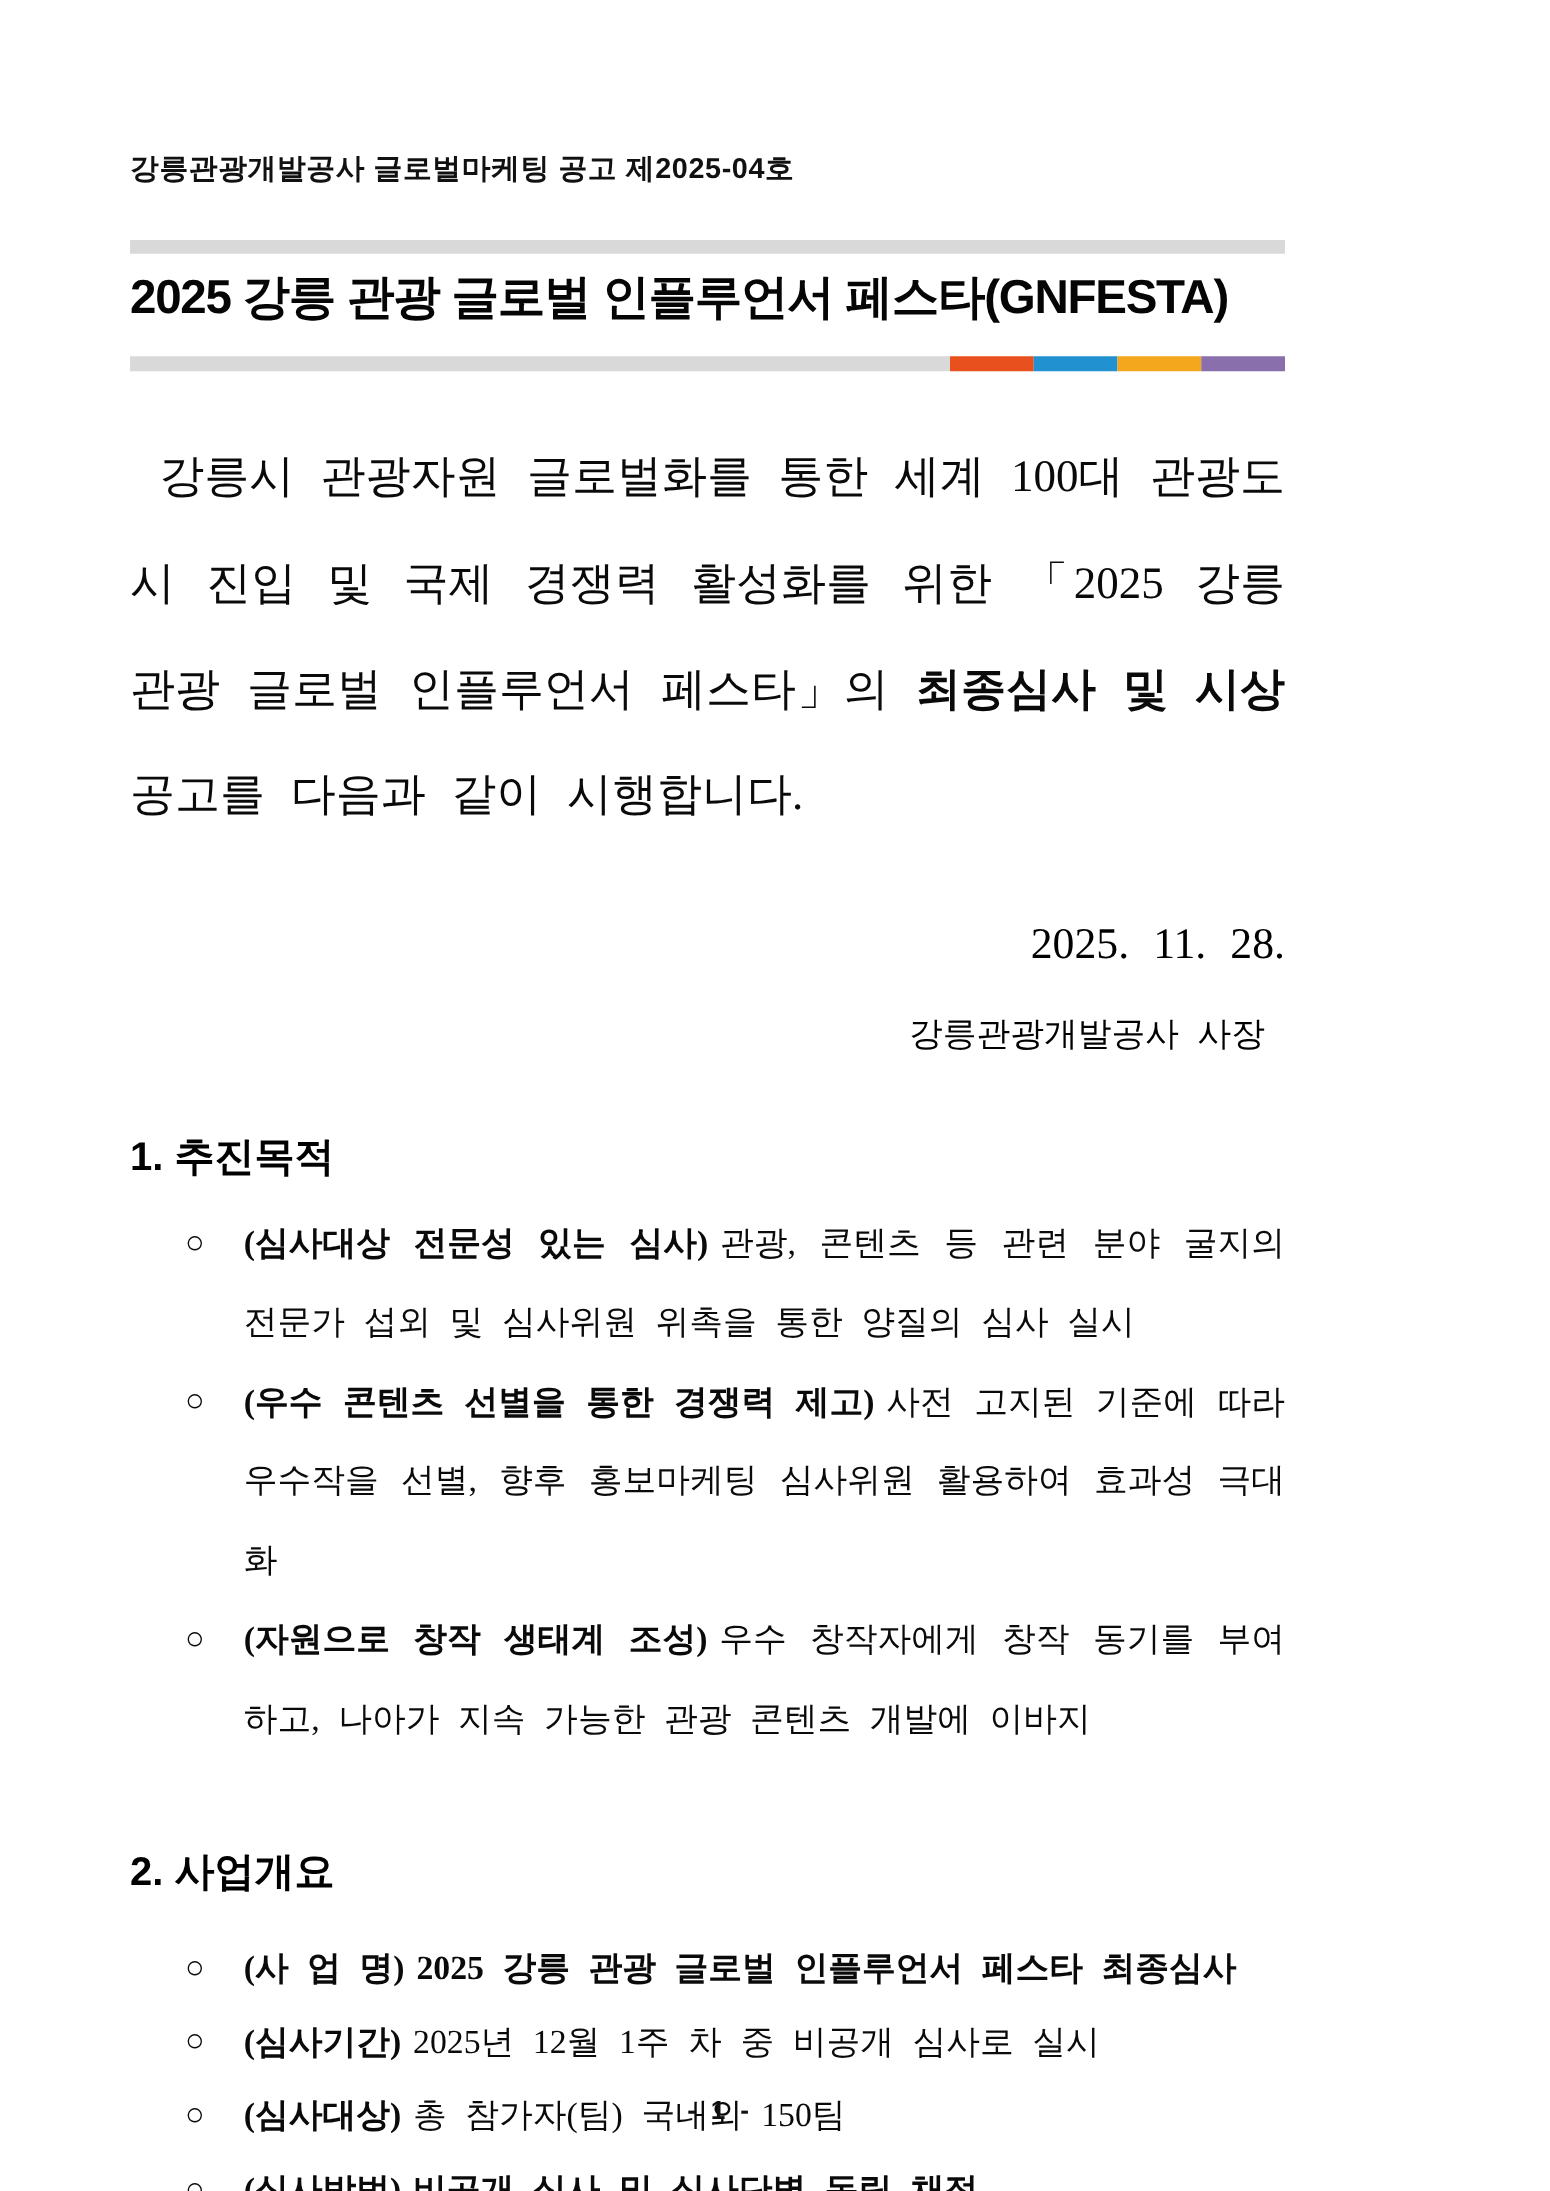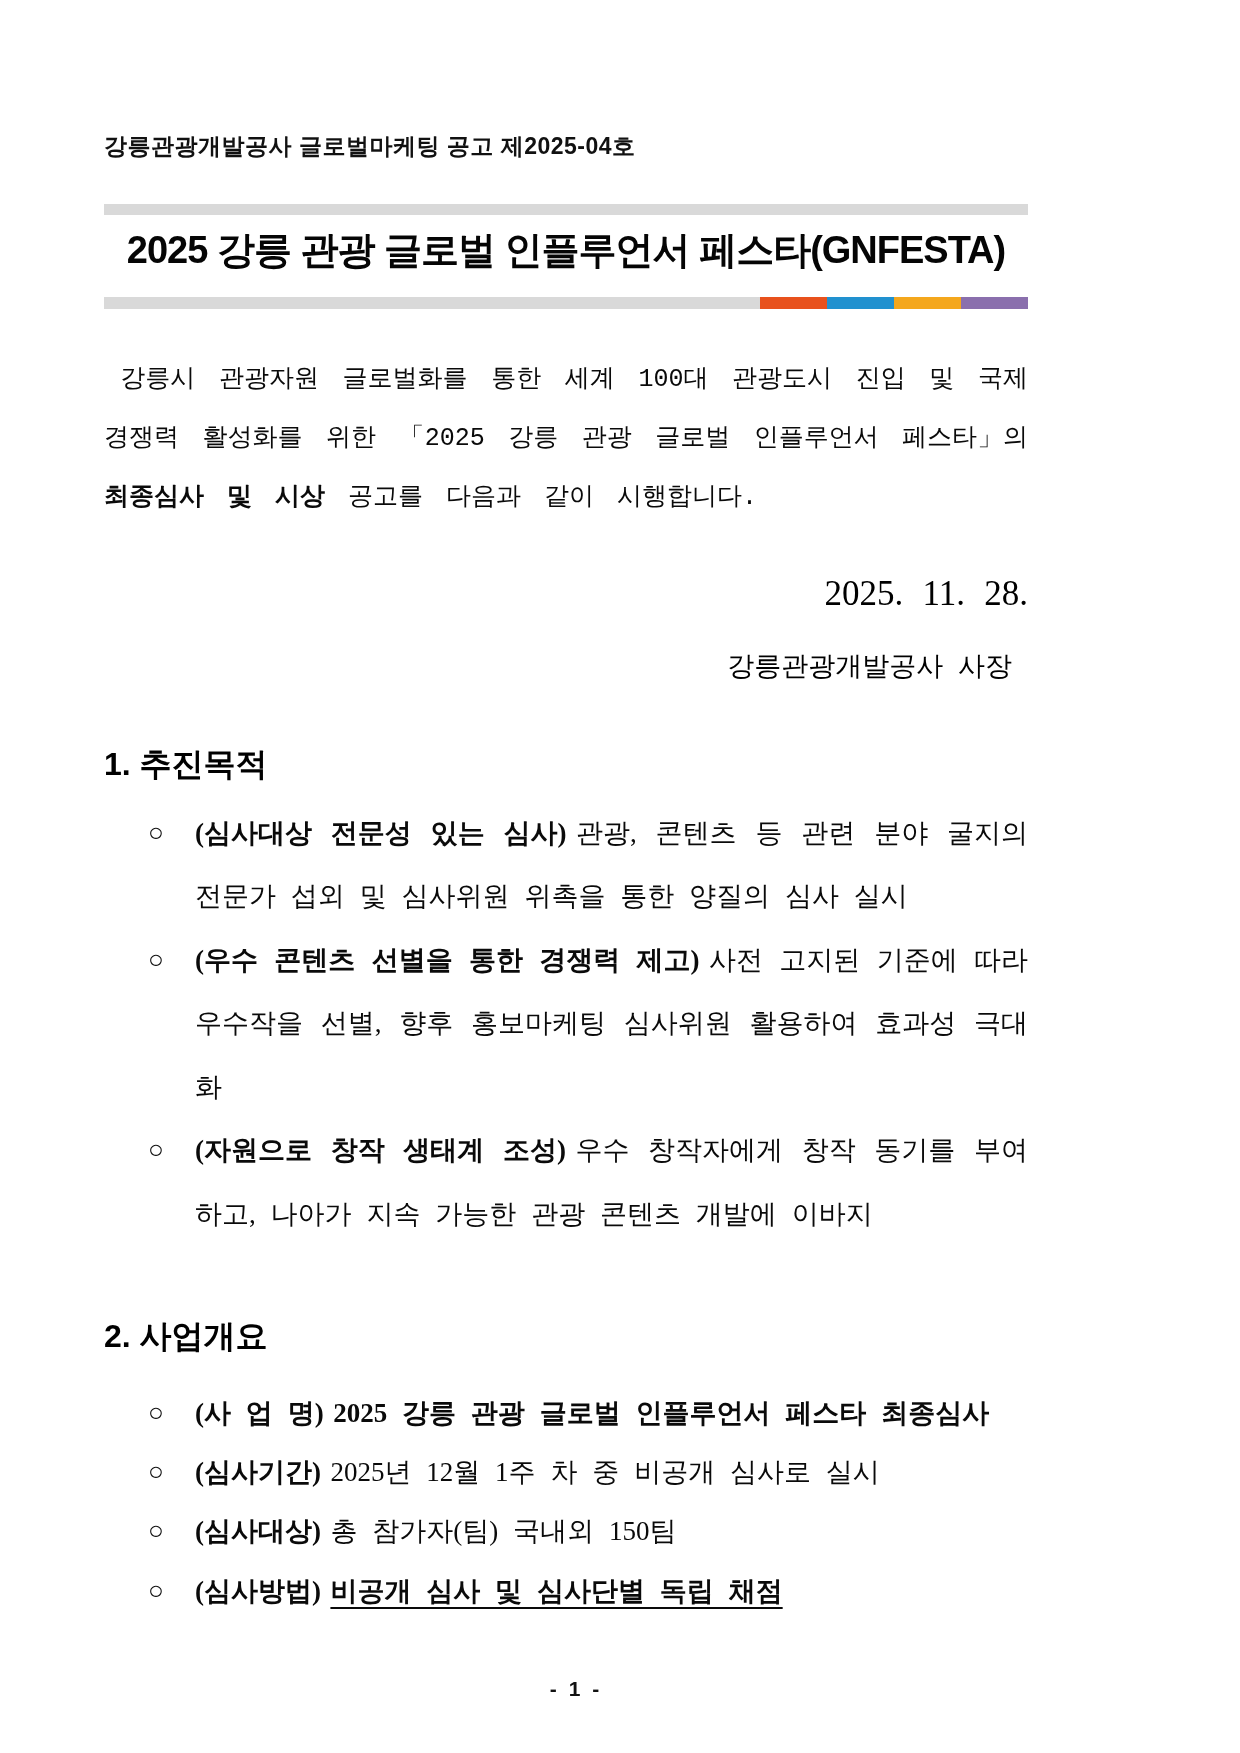--- a/index.html
+++ b/index.html
@@ -2,40 +2,40 @@
 <html><head>
 <meta charset="utf-8">
 <style>
   html, body { margin: 0; padding: 0; background: #ffffff; }
   .page {
     position: relative;
     width: 1152px;
     height: 1753px;
     background: #ffffff;
     box-sizing: border-box;
-    padding: 12px 124px 0 104px;
+    padding: 0 124px 0 104px;
     overflow: hidden;
     color: #000;
   }
 
   .doc-number {
     margin-top: 120px;
     font-family: "Liberation Sans", "DejaVu Sans", sans-serif;
     font-weight: 700;
     font-size: 23px;
     line-height: 1.3;
     letter-spacing: 0.5px;
     color: #111;
   }
   .rule-top {
     margin-top: 42px;
     height: 11px;
     background: #D9D9D9;
   }
-  .title-block { text-align: center; }
+  .title-block { }
   .title-line1 {
     margin-top: 12px;
     font-family: "Liberation Sans", "DejaVu Sans", sans-serif;
     font-weight: 800;
     font-size: 38px;
     line-height: 1.25;
     letter-spacing: -1px;
     color: #050505;
     white-space: nowrap;
   }
@@ -51,22 +51,22 @@
   .rule-mix {
     margin-top: 23px;
     height: 12px;
     display: flex;
   }
   .rule-mix .gray-seg { flex: 1 1 auto; background: #D9D9D9; }
   .rule-mix .color-seg { flex: 0 0 67px; }
 
   .intro {
     margin-top: 42px;
-    font-family: Liberation Mono, monospace;
-    font-size: 25px;
+    font-family: Liberation Serif, serif;
+    font-size: 36px;
     line-height: 2.35;
     text-align: justify;
     text-indent: 0.65em;
     word-spacing: 0.32em;
     color: #0a0a0a;
   }
   .intro .b { font-weight: 700; }
 
   .date-line {
     margin-top: 20px;

